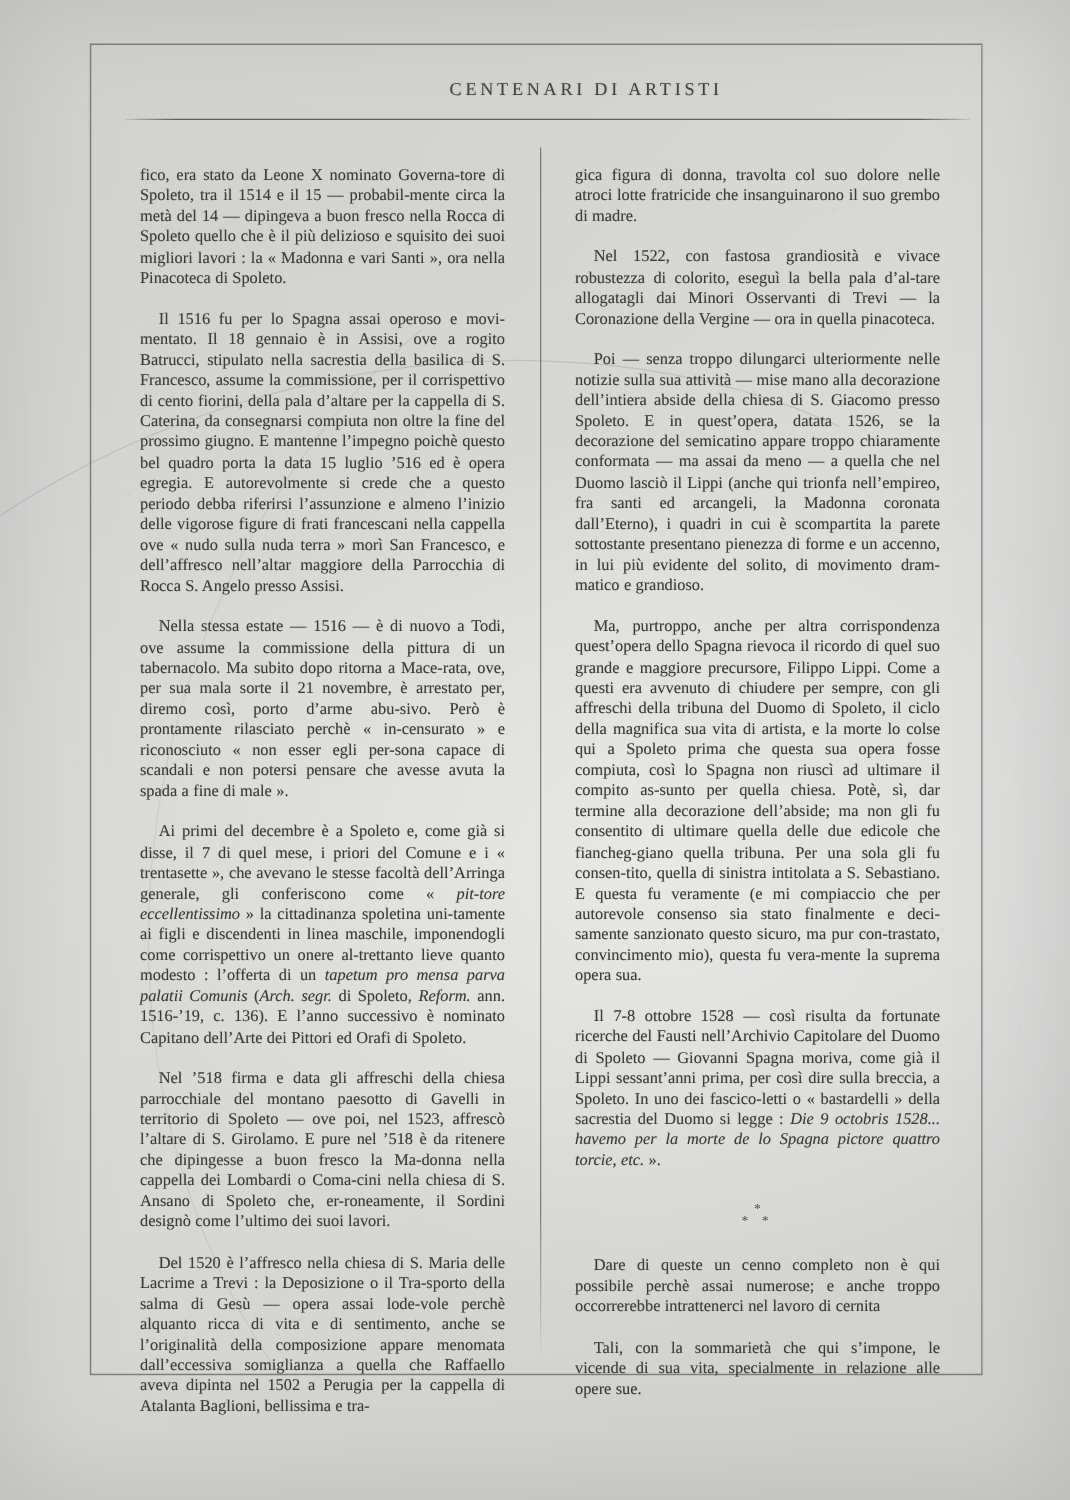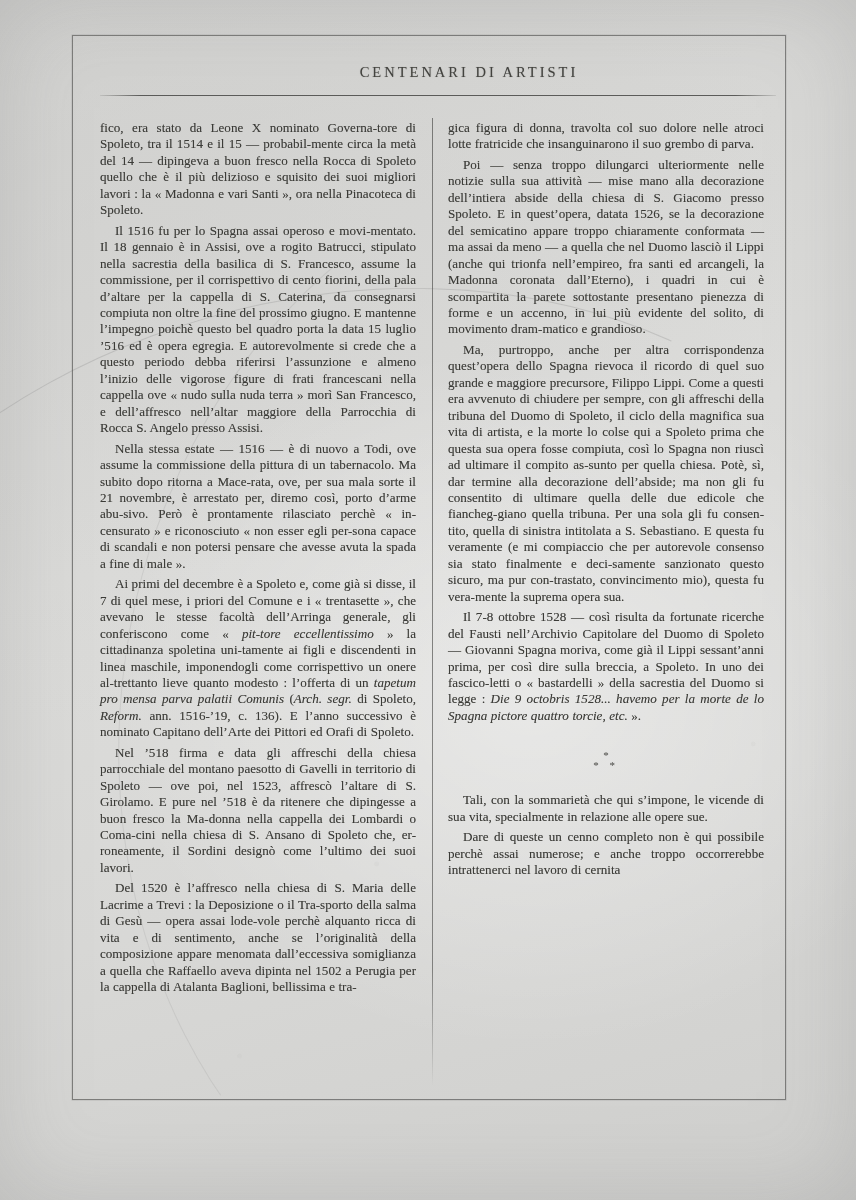--- a/index.html
+++ b/index.html
@@ -130,21 +130,21 @@
     width: 1px;
     height: 968px;
     background: linear-gradient(to bottom,
         rgba(90,90,88,0.75) 0%,
         rgba(90,90,88,0.70) 88%,
         rgba(90,90,88,0.20) 97%,
         rgba(90,90,88,0) 100%);
   }
 
   p.para {
-    margin: 4px;
+    margin: 16px;
     text-align: justify;
     text-justify: inter-word;
     font-size: 13.1px;
     line-height: 16.45px;
     color: #3b3b37;
     text-indent: 15px;
     hyphens: manual;
     -webkit-hyphens: manual;
     text-shadow: 0 0 0.6px rgba(110,110,108,0.55);
     word-spacing: 0.2px;
@@ -196,31 +196,32 @@
     <div class="col">
       <p class="para noindent">fico, era stato da Leone X nominato Governa-tore di Spoleto, tra il 1514 e il 15 — probabil-mente circa la metà del 14 — dipingeva a buon fresco nella Rocca di Spoleto quello che è il più delizioso e squisito dei suoi migliori lavori : la « Madonna e vari Santi », ora nella Pinacoteca di Spoleto.</p>
       <p class="para">Il 1516 fu per lo Spagna assai operoso e movi-mentato. Il 18 gennaio è in Assisi, ove a rogito Batrucci, stipulato nella sacrestia della basilica di S. Francesco, assume la commissione, per il corrispettivo di cento fiorini, della pala d’altare per la cappella di S. Caterina, da consegnarsi compiuta non oltre la fine del prossimo giugno. E mantenne l’impegno poichè questo bel quadro porta la data 15 luglio ’516 ed è opera egregia. E autorevolmente si crede che a questo periodo debba riferirsi l’assunzione e almeno l’inizio delle vigorose figure di frati francescani nella cappella ove « nudo sulla nuda terra » morì San Francesco, e dell’affresco nell’altar maggiore della Parrocchia di Rocca S. Angelo presso Assisi.</p>
       <p class="para">Nella stessa estate — 1516 — è di nuovo a Todi, ove assume la commissione della pittura di un tabernacolo. Ma subito dopo ritorna a Mace-rata, ove, per sua mala sorte il 21 novembre, è arrestato per, diremo così, porto d’arme abu-sivo. Però è prontamente rilasciato perchè « in-censurato » e riconosciuto « non esser egli per-sona capace di scandali e non potersi pensare che avesse avuta la spada a fine di male ».</p>
       <p class="para">Ai primi del decembre è a Spoleto e, come già si disse, il 7 di quel mese, i priori del Comune e i « trentasette », che avevano le stesse facoltà dell’Arringa generale, gli conferiscono come « <i>pit-tore eccellentissimo</i> » la cittadinanza spoletina uni-tamente ai figli e discendenti in linea maschile, imponendogli come corrispettivo un onere al-trettanto lieve quanto modesto : l’offerta di un <i>tapetum pro mensa parva palatii Comunis</i> (<i>Arch. segr.</i> di Spoleto, <i>Reform.</i> ann. 1516-’19, c. 136). E l’anno successivo è nominato Capitano dell’Arte dei Pittori ed Orafi di Spoleto.</p>
       <p class="para">Nel ’518 firma e data gli affreschi della chiesa parrocchiale del montano paesotto di Gavelli in territorio di Spoleto — ove poi, nel 1523, affrescò l’altare di S. Girolamo. E pure nel ’518 è da ritenere che dipingesse a buon fresco la Ma-donna nella cappella dei Lombardi o Coma-cini nella chiesa di S. Ansano di Spoleto che, er-roneamente, il Sordini designò come l’ultimo dei suoi lavori.</p>
       <p class="para">Del 1520 è l’affresco nella chiesa di S. Maria delle Lacrime a Trevi : la Deposizione o il Tra-sporto della salma di Gesù — opera assai lode-vole perchè alquanto ricca di vita e di sentimento, anche se l’originalità della composizione appare menomata dall’eccessiva somiglianza a quella che Raffaello aveva dipinta nel 1502 a Perugia per la cappella di Atalanta Baglioni, bellissima e tra-</p>
     </div>
 
     <div class="col">
-      <p class="para noindent">gica figura di donna, travolta col suo dolore nelle atroci lotte fratricide che insanguinarono il suo grembo di parva.</p>
+      <p class="para noindent">gica figura di donna, travolta col suo dolore nelle atroci lotte fratricide che insanguinarono il suo grembo di madre.</p>
+      <p class="para">Nel 1522, con fastosa grandiosità e vivace robustezza di colorito, eseguì la bella pala d’al-tare allogatagli dai Minori Osservanti di Trevi — la Coronazione della Vergine — ora in quella pinacoteca.</p>
       <p class="para">Poi — senza troppo dilungarci ulteriormente nelle notizie sulla sua attività — mise mano alla decorazione dell’intiera abside della chiesa di S. Giacomo presso Spoleto. E in quest’opera, datata 1526, se la decorazione del semicatino appare troppo chiaramente conformata — ma assai da meno — a quella che nel Duomo lasciò il Lippi (anche qui trionfa nell’empireo, fra santi ed arcangeli, la Madonna coronata dall’Eterno), i quadri in cui è scompartita la parete sottostante presentano pienezza di forme e un accenno, in lui più evidente del solito, di movimento dram-matico e grandioso.</p>
       <p class="para">Ma, purtroppo, anche per altra corrispondenza quest’opera dello Spagna rievoca il ricordo di quel suo grande e maggiore precursore, Filippo Lippi. Come a questi era avvenuto di chiudere per sempre, con gli affreschi della tribuna del Duomo di Spoleto, il ciclo della magnifica sua vita di artista, e la morte lo colse qui a Spoleto prima che questa sua opera fosse compiuta, così lo Spagna non riuscì ad ultimare il compito as-sunto per quella chiesa. Potè, sì, dar termine alla decorazione dell’abside; ma non gli fu consentito di ultimare quella delle due edicole che fiancheg-giano quella tribuna. Per una sola gli fu consen-tito, quella di sinistra intitolata a S. Sebastiano. E questa fu veramente (e mi compiaccio che per autorevole consenso sia stato finalmente e deci-samente sanzionato questo sicuro, ma pur con-trastato, convincimento mio), questa fu vera-mente la suprema opera sua.</p>
       <p class="para">Il 7-8 ottobre 1528 — così risulta da fortunate ricerche del Fausti nell’Archivio Capitolare del Duomo di Spoleto — Giovanni Spagna moriva, come già il Lippi sessant’anni prima, per così dire sulla breccia, a Spoleto. In uno dei fascico-letti o « bastardelli » della sacrestia del Duomo si legge : <i>Die 9 octobris 1528... havemo per la morte de lo Spagna pictore quattro torcie, etc.</i> ».</p>
 
       <div class="asterism">
         <span class="top">*</span>
         <span class="bot">*  *</span>
       </div>
 
+      <p class="para">Dare di queste un cenno completo non è qui possibile perchè assai numerose; e anche troppo occorrerebbe intrattenerci nel lavoro di cernita</p>
       <p class="para">Tali, con la sommarietà che qui s’impone, le vicende di sua vita, specialmente in relazione alle opere sue.</p>
-      <p class="para">Dare di queste un cenno completo non è qui possibile perchè assai numerose; e anche troppo occorrerebbe intrattenerci nel lavoro di cernita</p>
     </div>
 
   </div>
 
 
   <div class="vign"></div>
 </div>
 
 </body></html>

